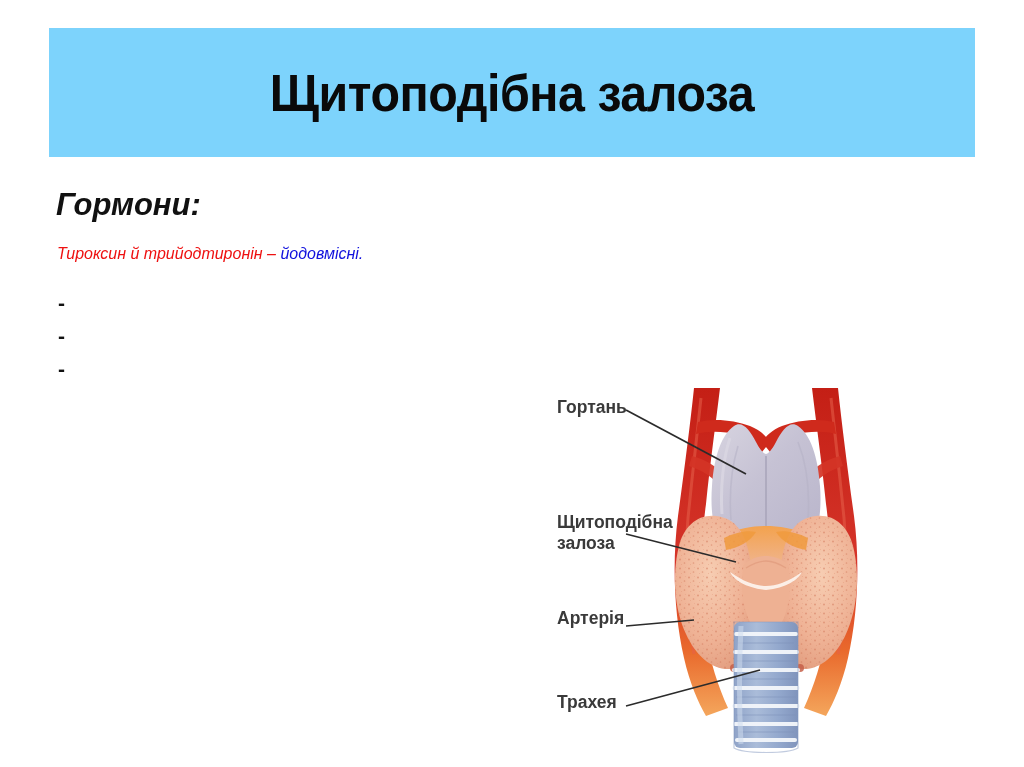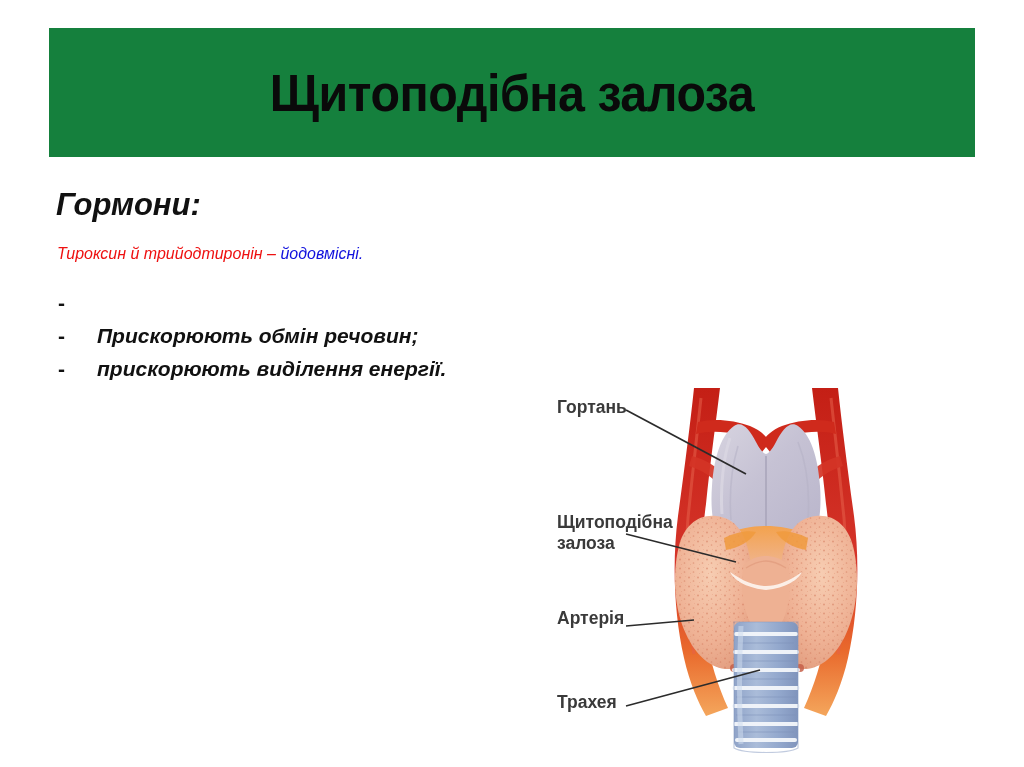--- a/index.html
+++ b/index.html
@@ -15,21 +15,21 @@
     font-family: "Liberation Sans", sans-serif;
   }
 
   
   #title-banner {
     position: absolute;
     left: 49px;
     top: 28px;
     width: 926px;
     height: 129px;
-    background: #15803d;
+    background: #7dd3fc;
   }
   #page-title {
     position: absolute;
     left: 0;
     top: 0;
     width: 100%;
     height: 100%;
     display: flex;
     align-items: center;
     justify-content: center;
@@ -134,25 +134,23 @@
   <span class="dash">–</span>
   <span class="blue">йодовмісні.</span>
 </div>
 
 <div id="effects-list">
   <div class="effect-row">
     <span class="effect-bullet">-</span>
   </div>
   <div class="effect-row">
     <span class="effect-bullet">-</span>
-    <span class="effect-text">Прискорюють обмін речовин;</span>
   </div>
   <div class="effect-row">
     <span class="effect-bullet">-</span>
-    <span class="effect-text">прискорюють виділення енергії.</span>
   </div>
 </div>
 
 <div id="anatomy-figure">
   <svg width="520" height="382" viewBox="0 0 520 382" xmlns="http://www.w3.org/2000/svg">
     <defs>
       <linearGradient id="gradArteryL" x1="0" y1="0" x2="0" y2="1">
         <stop offset="0%" stop-color="#c41f15"></stop>
         <stop offset="55%" stop-color="#d6352a"></stop>
         <stop offset="80%" stop-color="#e9692c"></stop>

